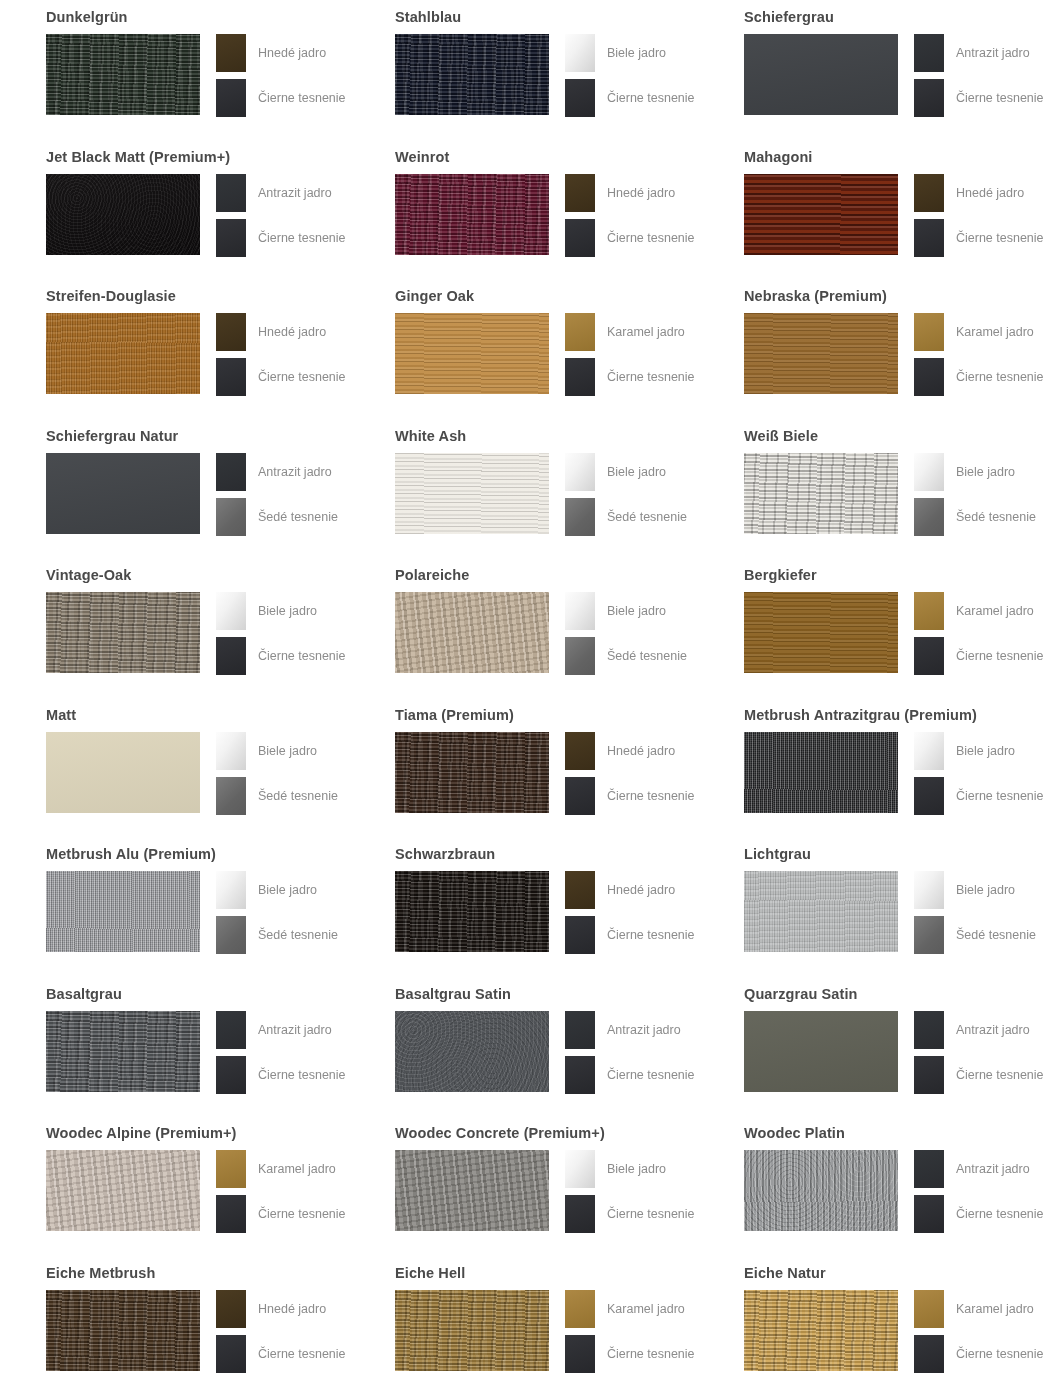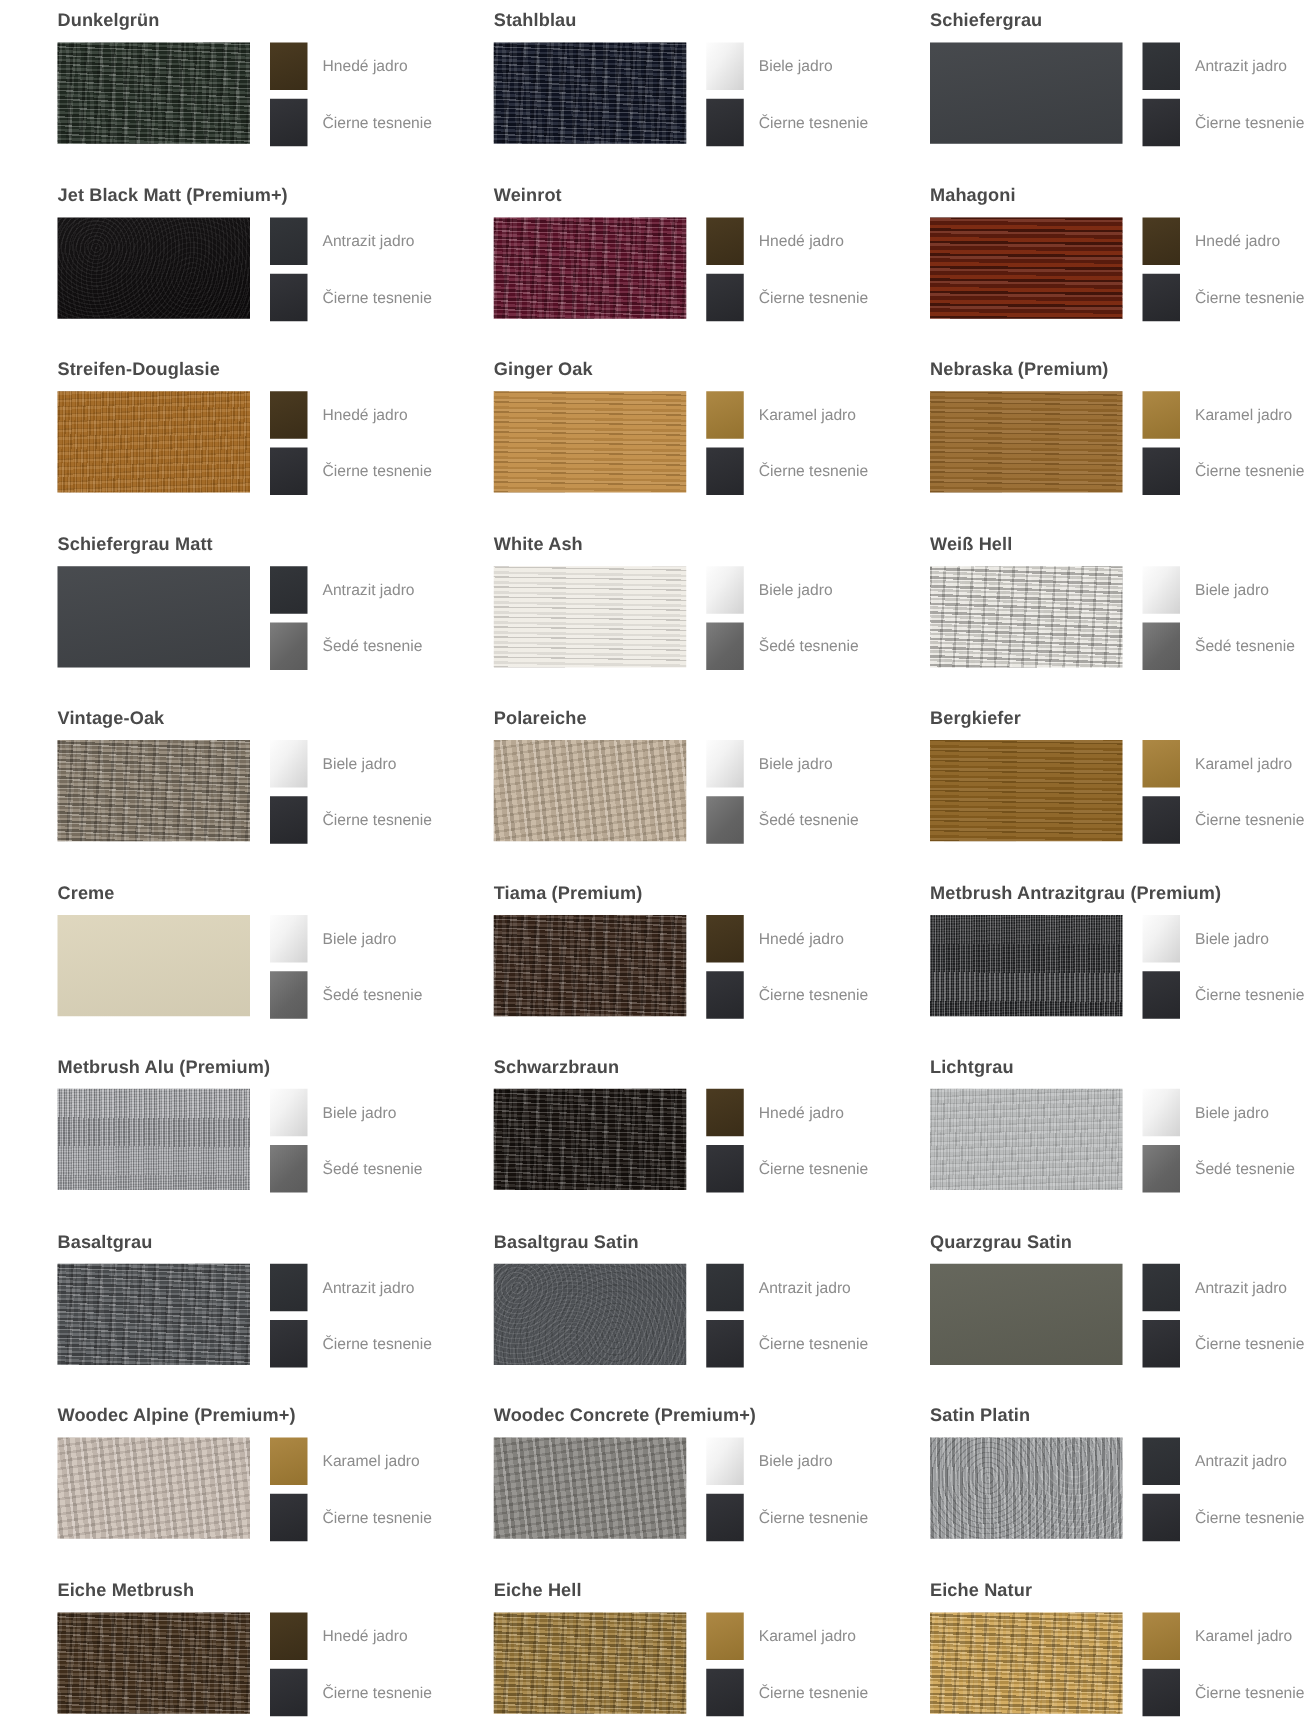--- a/index.html
+++ b/index.html
@@ -339,21 +339,21 @@
             <span class="option-label">Karamel jadro</span>
           </div>
           <div class="option-row">
             <span class="option-swatch fill-cierne"></span>
             <span class="option-label">Čierne tesnenie</span>
           </div>
         </div>
       </div>
     </div>
     <div class="colour-card">
-      <div class="card-title">Schiefergrau Matt</div>
+      <div class="card-title">Schiefergrau Natur</div>
       <div class="card-body">
         <div class="main-swatch tex-plain" style="background-color: rgb(63, 66, 70);"></div>
         <div class="options">
           <div class="option-row">
             <span class="option-swatch fill-antrazit"></span>
             <span class="option-label">Antrazit jadro</span>
           </div>
           <div class="option-row">
             <span class="option-swatch fill-sede"></span>
             <span class="option-label">Šedé tesnenie</span>
@@ -371,21 +371,21 @@
             <span class="option-label">Biele jadro</span>
           </div>
           <div class="option-row">
             <span class="option-swatch fill-sede"></span>
             <span class="option-label">Šedé tesnenie</span>
           </div>
         </div>
       </div>
     </div>
     <div class="colour-card">
-      <div class="card-title">Weiß Hell</div>
+      <div class="card-title">Weiß Biele</div>
       <div class="card-body">
         <div class="main-swatch tex-bark" style="background-color: rgb(232, 230, 224);"></div>
         <div class="options">
           <div class="option-row">
             <span class="option-swatch fill-biele"></span>
             <span class="option-label">Biele jadro</span>
           </div>
           <div class="option-row">
             <span class="option-swatch fill-sede"></span>
             <span class="option-label">Šedé tesnenie</span>
@@ -435,21 +435,21 @@
             <span class="option-label">Karamel jadro</span>
           </div>
           <div class="option-row">
             <span class="option-swatch fill-cierne"></span>
             <span class="option-label">Čierne tesnenie</span>
           </div>
         </div>
       </div>
     </div>
     <div class="colour-card">
-      <div class="card-title">Creme</div>
+      <div class="card-title">Matt</div>
       <div class="card-body">
         <div class="main-swatch tex-plain" style="background-color: rgb(221, 213, 187);"></div>
         <div class="options">
           <div class="option-row">
             <span class="option-swatch fill-biele"></span>
             <span class="option-label">Biele jadro</span>
           </div>
           <div class="option-row">
             <span class="option-swatch fill-sede"></span>
             <span class="option-label">Šedé tesnenie</span>
@@ -611,21 +611,21 @@
             <span class="option-label">Biele jadro</span>
           </div>
           <div class="option-row">
             <span class="option-swatch fill-cierne"></span>
             <span class="option-label">Čierne tesnenie</span>
           </div>
         </div>
       </div>
     </div>
     <div class="colour-card">
-      <div class="card-title">Satin Platin</div>
+      <div class="card-title">Woodec Platin</div>
       <div class="card-body">
         <div class="main-swatch tex-stipple" style="background-color: rgb(154, 156, 158);"></div>
         <div class="options">
           <div class="option-row">
             <span class="option-swatch fill-antrazit"></span>
             <span class="option-label">Antrazit jadro</span>
           </div>
           <div class="option-row">
             <span class="option-swatch fill-cierne"></span>
             <span class="option-label">Čierne tesnenie</span>

